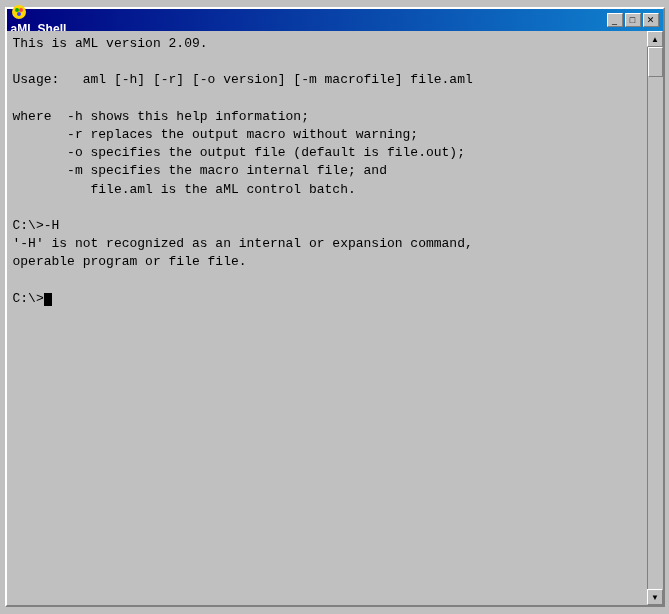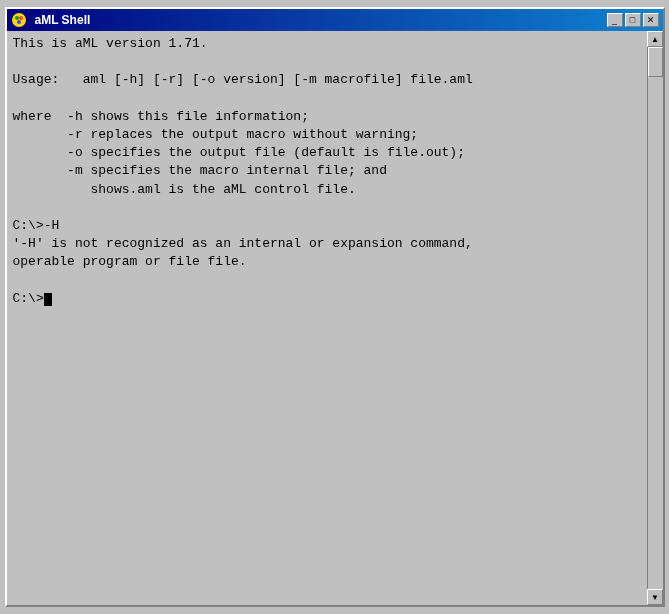--- a/index.html
+++ b/index.html
@@ -29,22 +29,23 @@
       height: 22px;
       background: linear-gradient(to right, #000080, #1084d0);
       display: flex;
       align-items: center;
       padding: 0 4px;
       justify-content: space-between;
     }
 
     .title-bar-left {
       display: flex;
-      align-items: center;
-      gap: 8px;
+      align-items: flex-start;
+      gap: 2px;
+      flex-direction: column;
     }
 
     .title-icon {
       width: 16px;
       height: 16px;
       display: flex;
       align-items: center;
       justify-content: center;
     }
 
@@ -171,29 +172,29 @@
       <span class="title-text">aML Shell</span>
     </div>
     <div class="title-buttons">
       <div class="title-btn">_</div>
       <div class="title-btn">□</div>
       <div class="title-btn">✕</div>
     </div>
   </div>
 
   <div class="content-area">
-    <div class="terminal"><span>This is aML version 1.71.</span>
+    <div class="terminal"><span>This is aML version 2.09.</span>
 <span></span>
 <span>Usage:   aml [-h] [-r] [-o version] [-m macrofile] file.aml</span>
 <span></span>
-<span>where  -h shows this file information;</span>
+<span>where  -h shows this help information;</span>
 <span>       -r replaces the output macro without warning;</span>
 <span>       -o specifies the output file (default is file.out);</span>
 <span>       -m specifies the macro internal file; and</span>
-<span>          shows.aml is the aML control file.</span>
+<span>          file.aml is the aML control batch.</span>
 <span></span>
 <span>C:\&gt;-H</span>
 <span>'-H' is not recognized as an internal or expansion command,</span>
 <span>operable program or file file.</span>
 <span></span>
 <span>C:\&gt;</span><span class="cursor"></span>
 </div>
     <div class="scrollbar">
       <div class="scrollbar-btn">▲</div>
       <div class="scrollbar-track">

